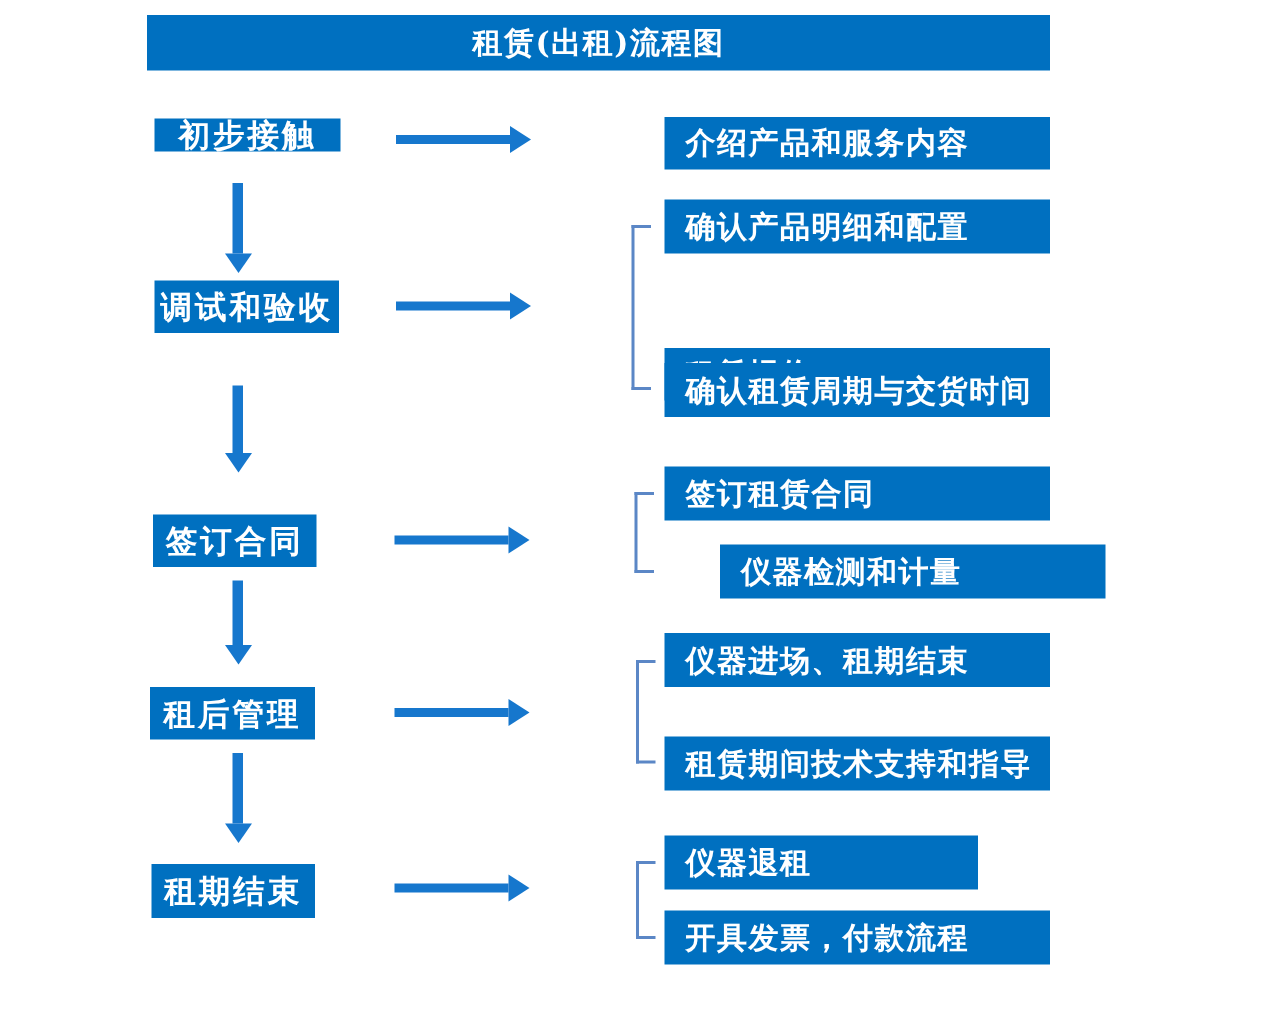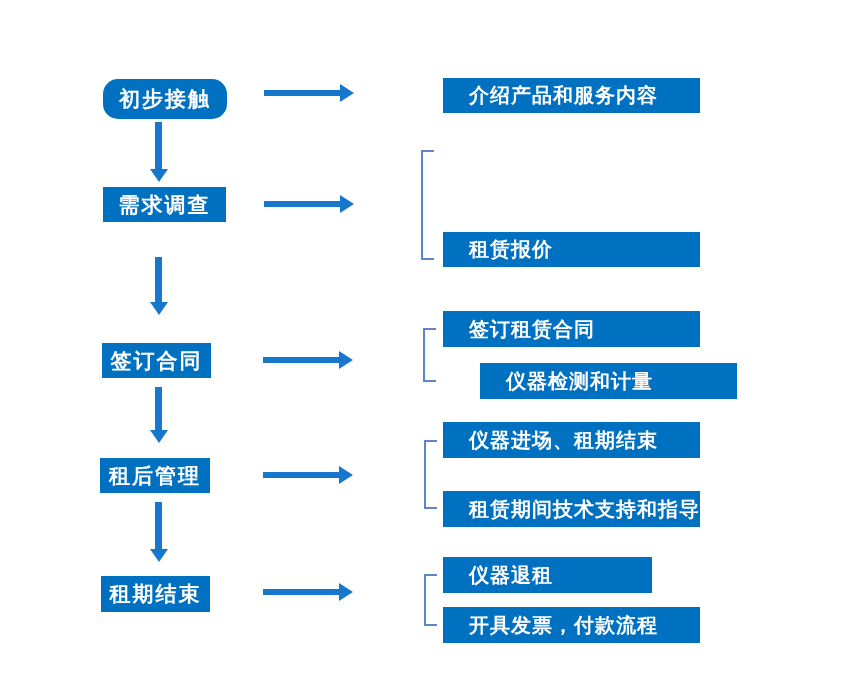--- a/index.html
+++ b/index.html
@@ -31,21 +31,21 @@
     font-size:20px;
     letter-spacing:1px;
   }
   .step{
     justify-content:center;
     font-size:21px;
     letter-spacing:2px;
   }
   .detail{
     justify-content:flex-start;
-    padding-left:26px;
+    padding-left:14px;
     font-size:20px;
     letter-spacing:1px;
   }
   
   .h-arrow{
     position:absolute;
     width:90px;height:18px;
     display:flex;align-items:center;
   }
   .h-shaft{flex:1;height:6px;background:var(--arrow,#1677cd);}
@@ -76,23 +76,24 @@
     border:2px solid var(--bracket,#5b87c6);
     border-right:none;
     background:transparent;
   }
 </style>
 </head>
 <body>
 
 <div class="canvas">
 
+  <div class="bar title" style="left:98px;top:10px;width:602px;height:37px;">租赁(出租)流程图</div>
 
-  <div class="bar step" style="left:103px;top:79px;width:124px;height:40px;border-radius:15px;">初步接触</div>
-  <div class="bar step" style="left:103px;top:187px;width:123px;height:35px;">需求调查</div>
+  <div class="bar step" style="left:103px;top:79px;width:124px;height:22px;">初步接触</div>
+  <div class="bar step" style="left:103px;top:187px;width:123px;height:35px;">调试和验收</div>
   <div class="bar step" style="left:100px;top:458px;width:110px;height:35px;">租后管理</div>
   <div class="bar step" style="left:102px;top:343px;width:109px;height:35px;">签订合同</div>
   <div class="bar step" style="left:101px;top:576px;width:109px;height:36px;">租期结束</div>
 
   <div class="v-arrow" style="left:149px;top:122px;">
     <div class="v-shaft" style="height:47px;"></div>
       <div class="v-head"></div>
   </div>
   <div class="v-arrow" style="left:149px;top:257px;">
     <div class="v-shaft" style="height:45px;"></div>
@@ -128,21 +129,23 @@
       <div class="h-head"></div>
   </div>
 
   <div class="bracket" style="left:421px;top:150px;height:110px;"></div>
   <div class="bracket" style="left:423px;top:328px;height:54px;"></div>
   <div class="bracket" style="left:424px;top:440px;height:69px;"></div>
   <div class="bracket" style="left:424px;top:574px;height:52px;"></div>
 
   <div class="bar detail" style="left:443px;top:78px;width:257px;height:35px;">介绍产品和服务内容</div>
 
+  <div class="bar detail" style="left:443px;top:133px;width:257px;height:36px;">确认产品明细和配置</div>
   <div class="bar detail" style="left:443px;top:188px;width:257px;height:35px;margin-top:44px;">租赁报价</div>
+  <div class="bar detail" style="left:443px;top:242px;width:257px;height:36px;">确认租赁周期与交货时间</div>
 
   <div class="bar detail" style="left:443px;top:311px;width:257px;height:36px;">签订租赁合同</div>
   <div class="bar detail" style="left:443px;top:363px;width:257px;height:36px;margin-left:37px;">仪器检测和计量</div>
 
   <div class="bar detail" style="left:443px;top:422px;width:257px;height:36px;">仪器进场、租期结束</div>
   <div class="bar detail" style="left:443px;top:491px;width:257px;height:36px;">租赁期间技术支持和指导</div>
 
   <div class="bar detail" style="left:443px;top:557px;width:209px;height:36px;">仪器退租</div>
   <div class="bar detail" style="left:443px;top:607px;width:257px;height:36px;">开具发票，付款流程</div>
 

